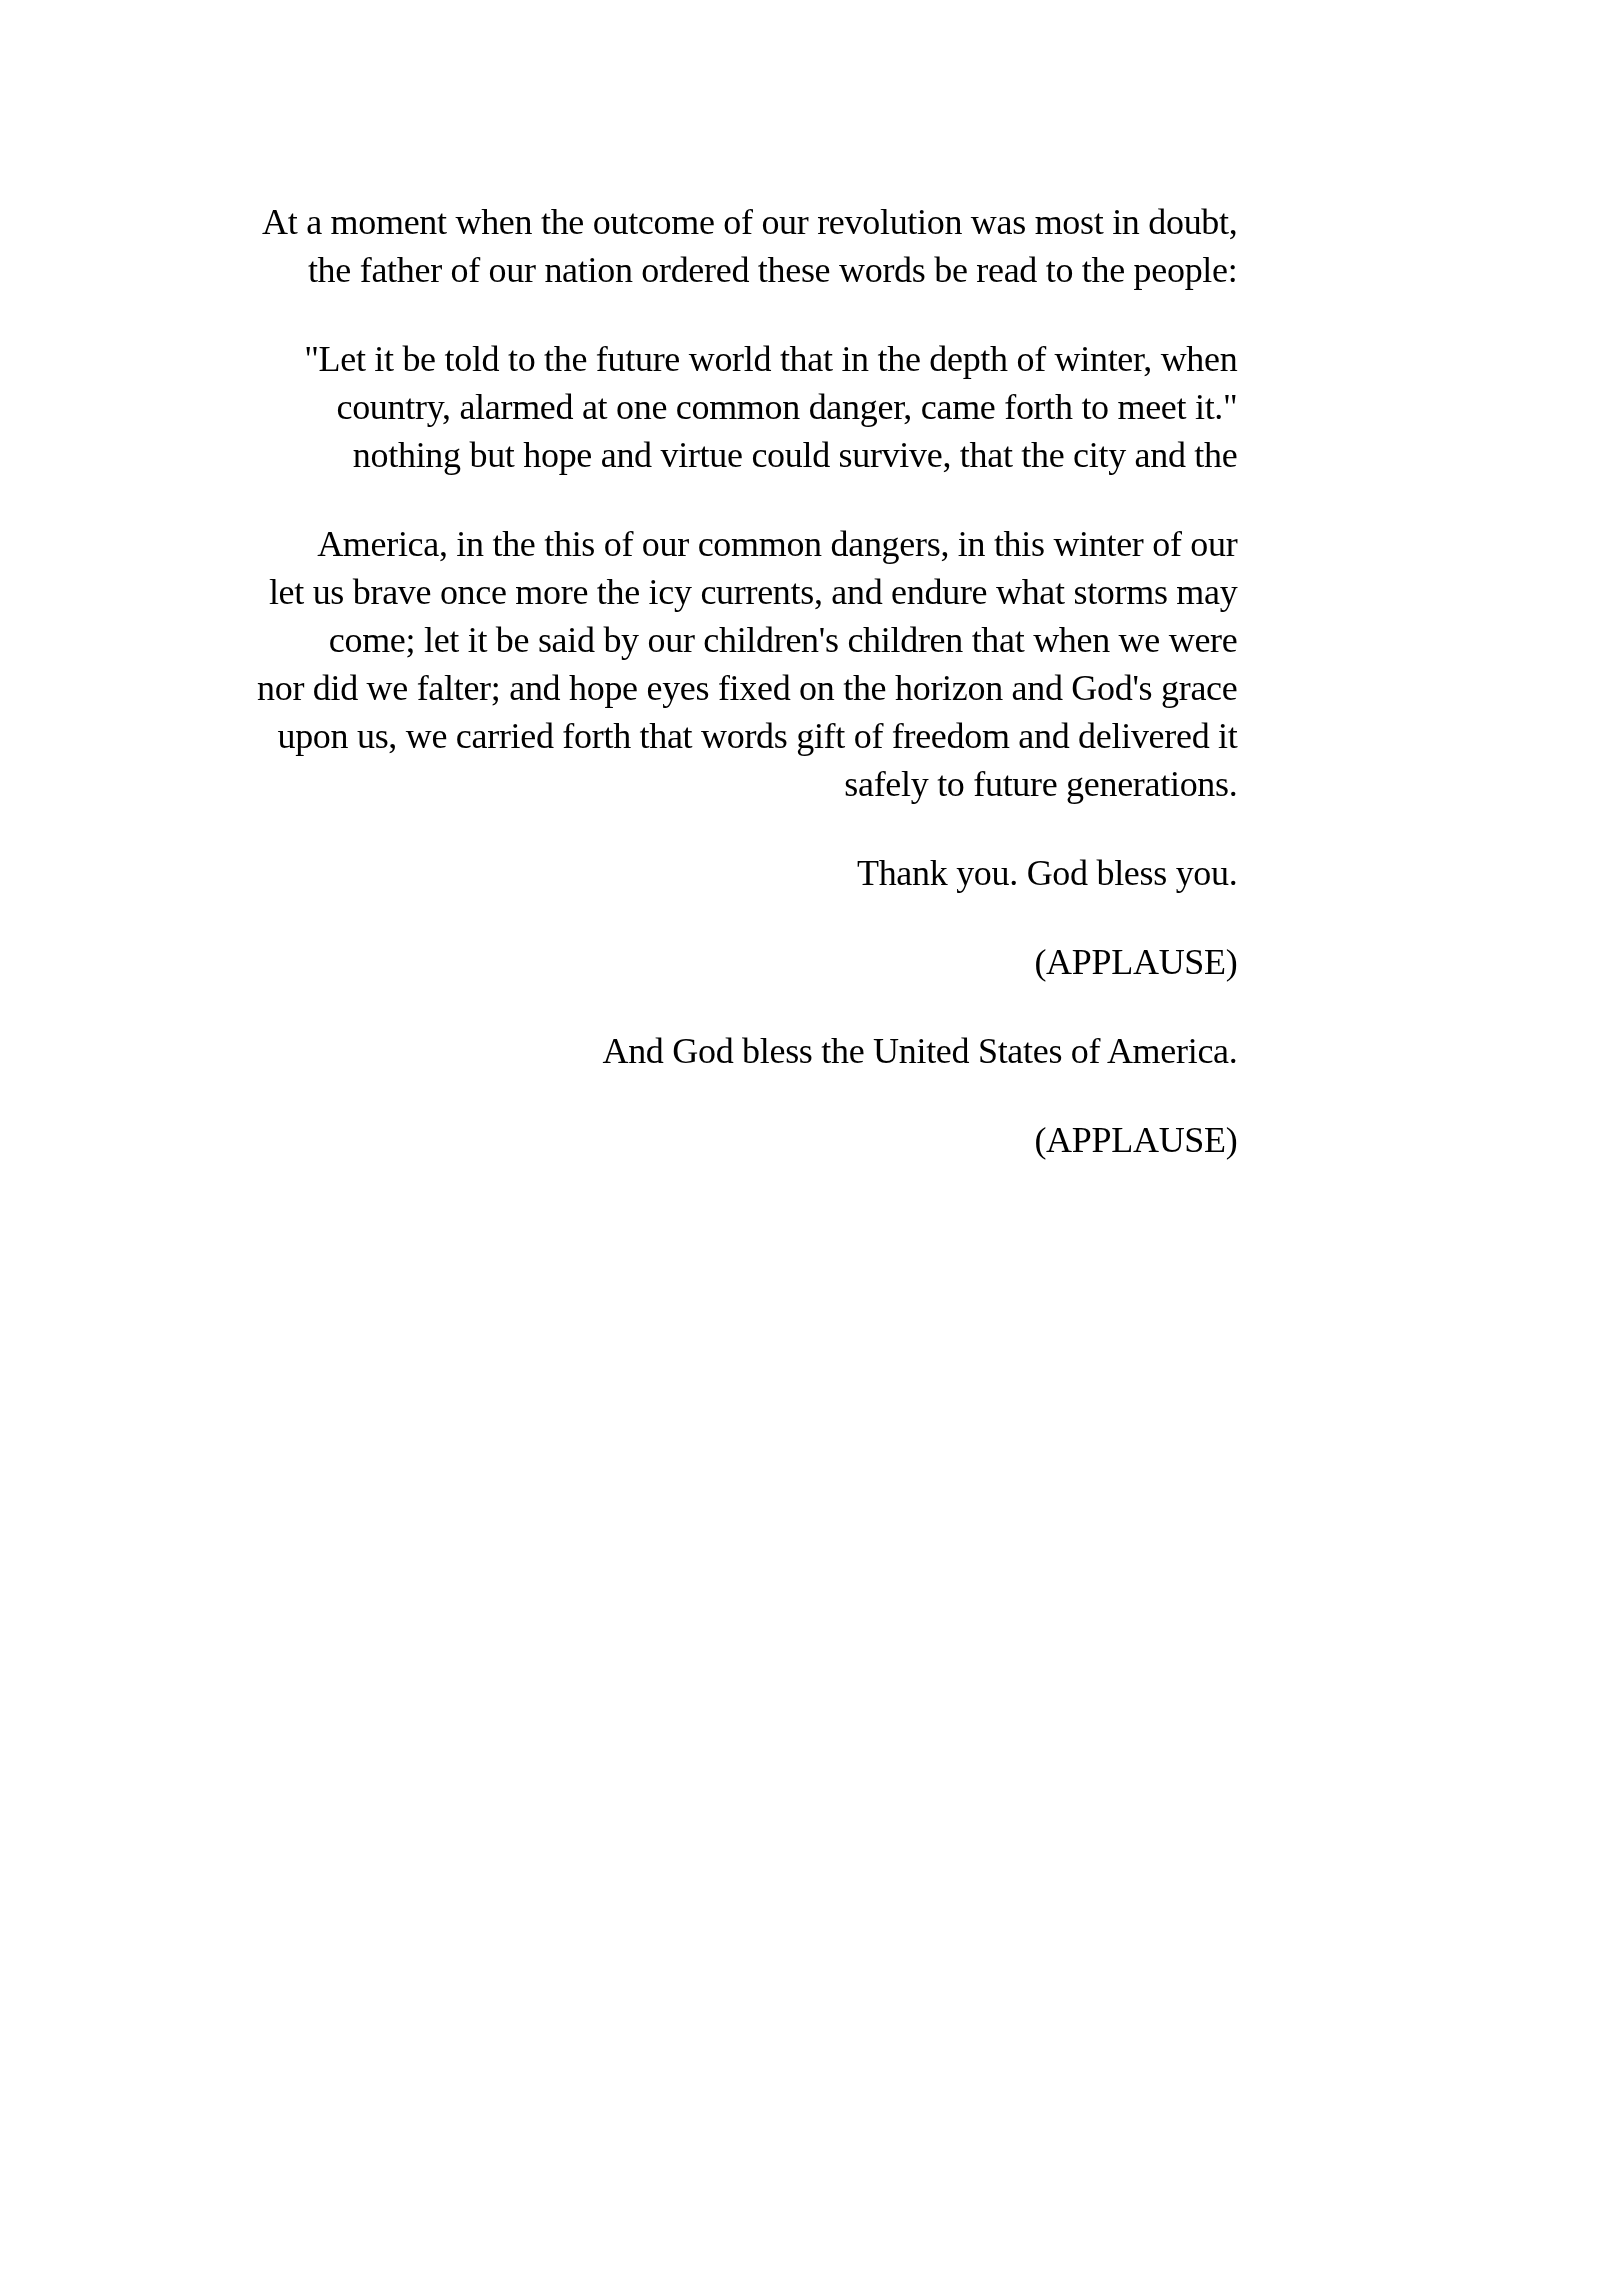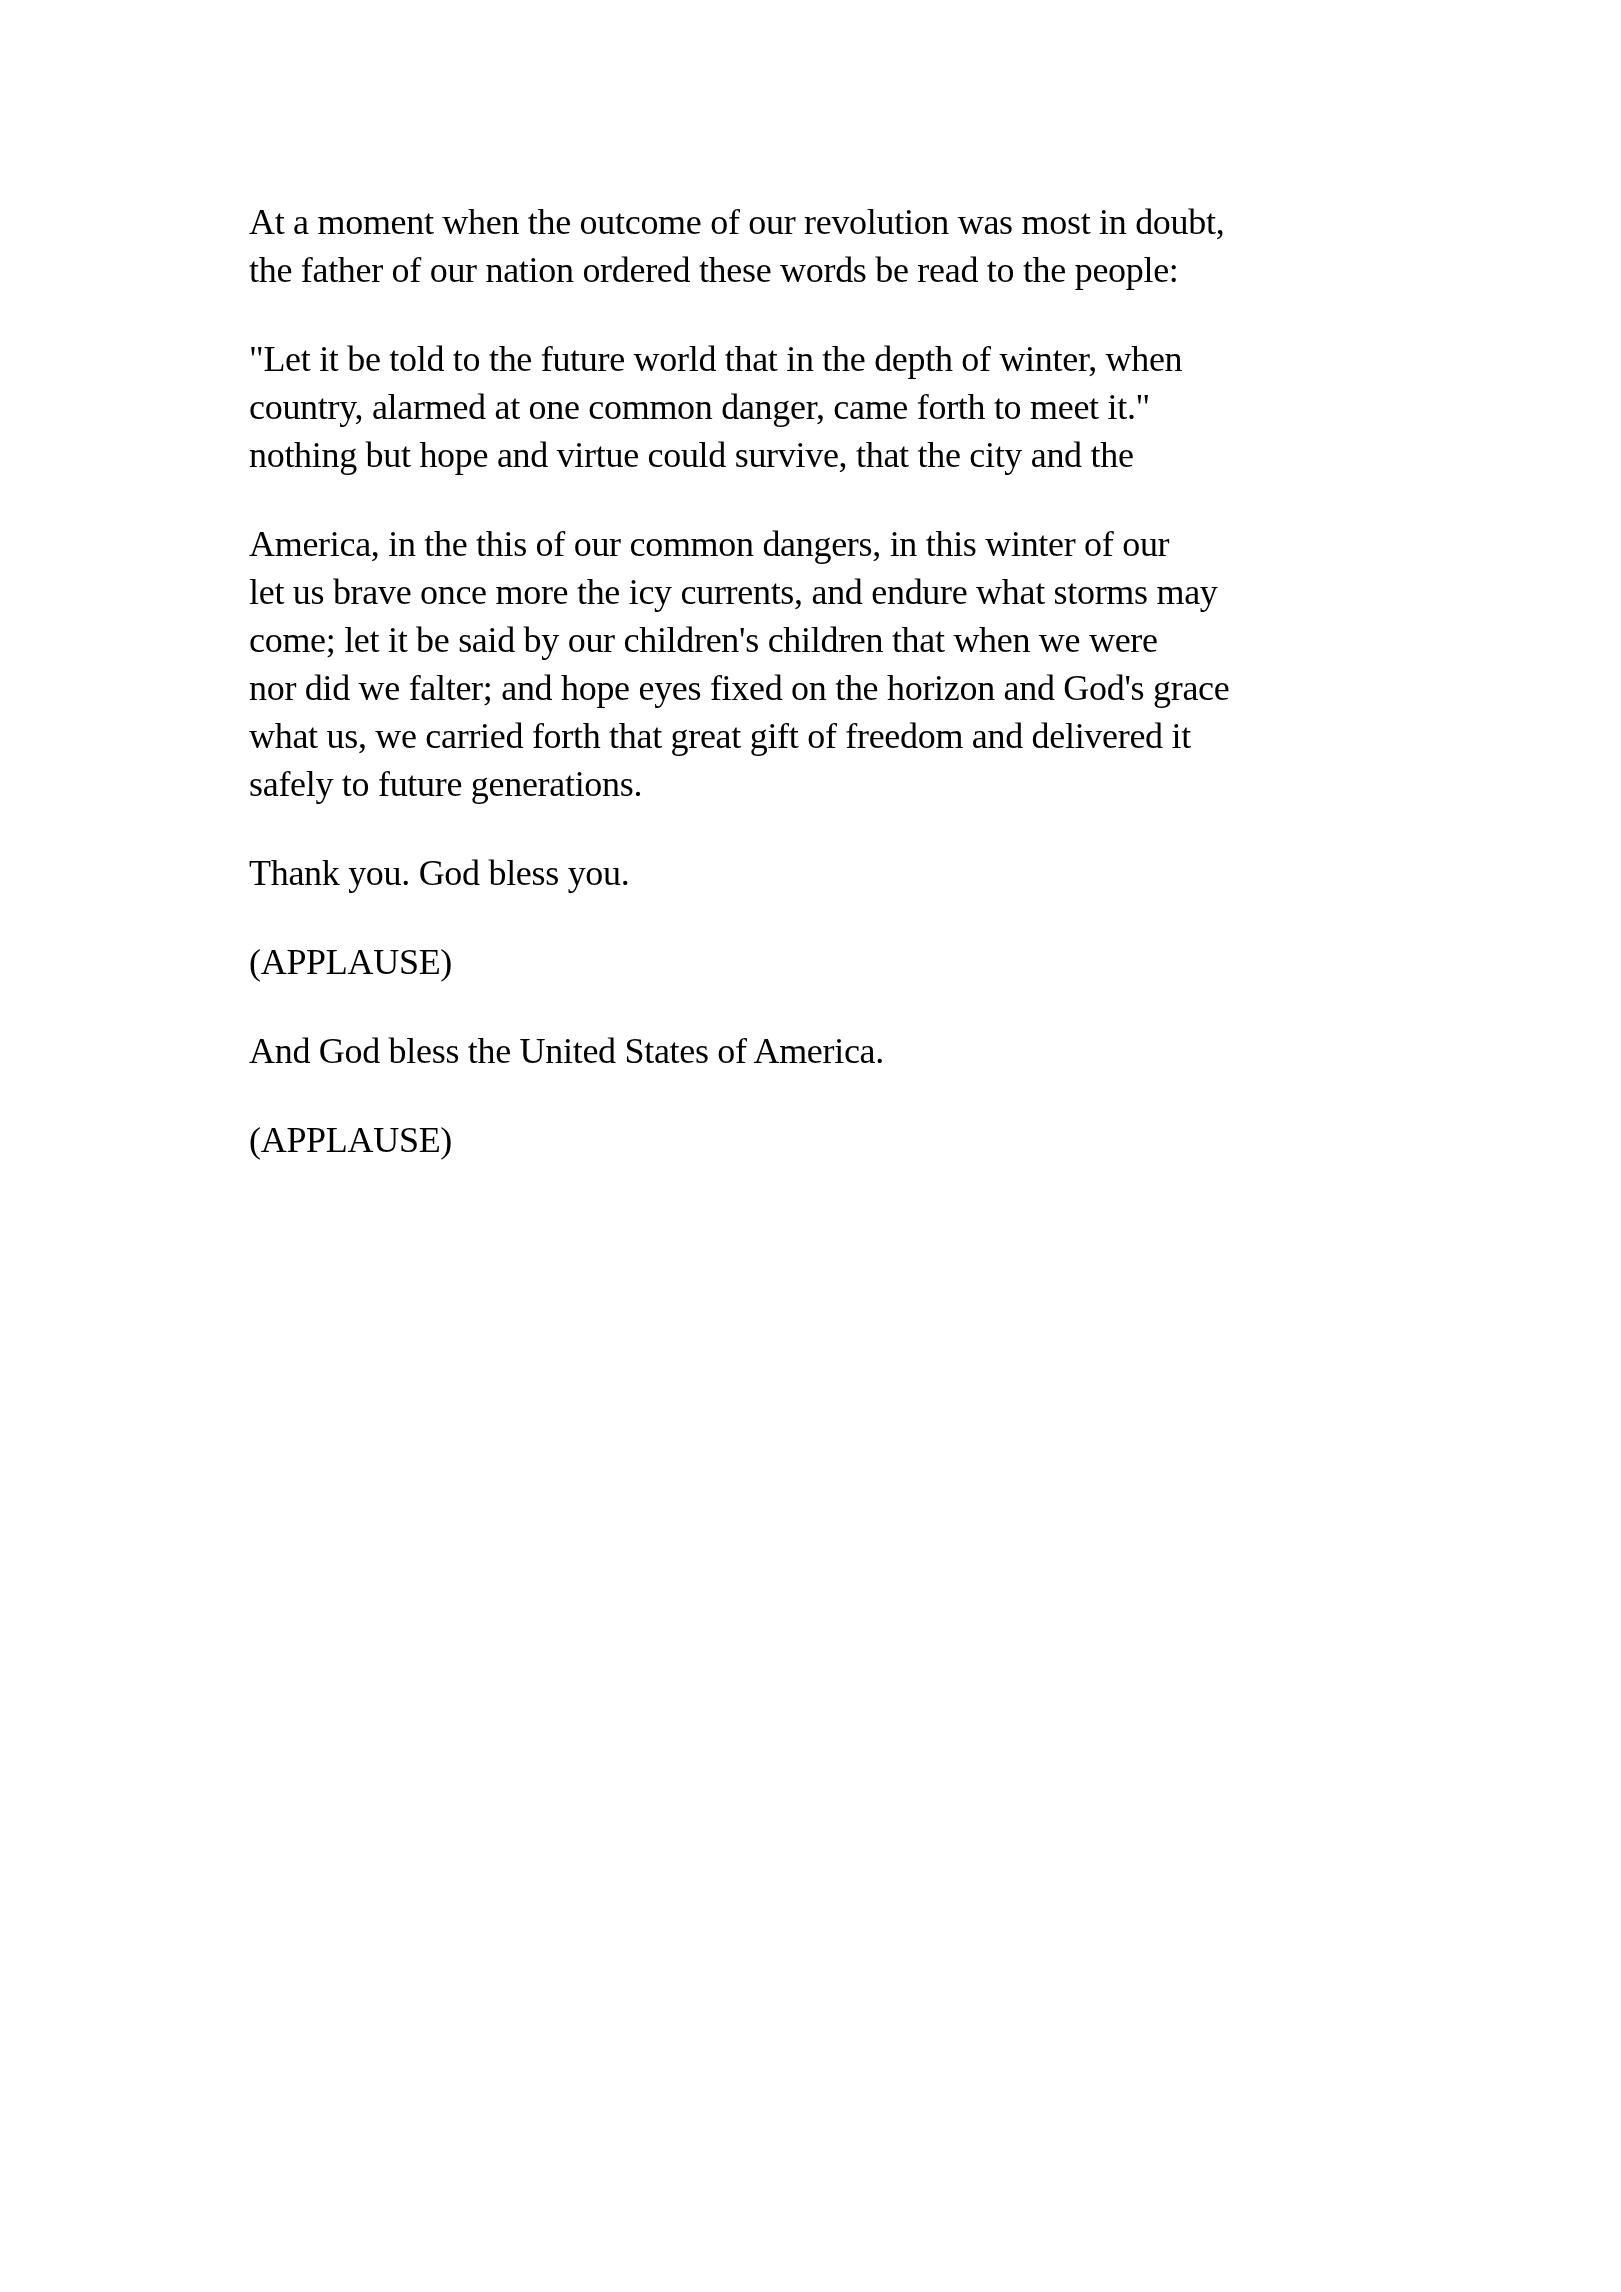--- a/index.html
+++ b/index.html
@@ -12,22 +12,23 @@
     height: 2293px;
     background: #ffffff;
     overflow: hidden;
   }
   .content {
     position: absolute;
     left: 245px;
     top: 198px;
   }
   .paragraph {
-    margin: 0 0 41px 4px;
+    margin: 0 0 41px 12px;
     padding: 0;
+    text-align: right;
   }
   .line {
     font-family: "Liberation Serif", "DejaVu Serif", serif;
     font-size: 36px;
     line-height: 48px;
     letter-spacing: -0.3px;
     color: #000000;
     white-space: nowrap;
   }
 </style>
@@ -46,21 +47,21 @@
       <div class="line">"Let it be told to the future world that in the depth of winter, when</div>
       <div class="line">country, alarmed at one common danger, came forth to meet it."</div>
       <div class="line">nothing but hope and virtue could survive, that the city and the</div>
     </div>
 
     <div class="paragraph">
       <div class="line">America, in the this of our common dangers, in this winter of our</div>
       <div class="line">let us brave once more the icy currents, and endure what storms may</div>
       <div class="line">come; let it be said by our children's children that when we were</div>
       <div class="line">nor did we falter; and hope eyes fixed on the horizon and God's grace</div>
-      <div class="line">what us, we carried forth that great gift of freedom and delivered it</div>
+      <div class="line">upon us, we carried forth that words gift of freedom and delivered it</div>
       <div class="line">safely to future generations.</div>
     </div>
 
     <div class="paragraph">
       <div class="line">Thank you. God bless you.</div>
     </div>
 
     <div class="paragraph">
       <div class="line">(APPLAUSE)</div>
     </div>

